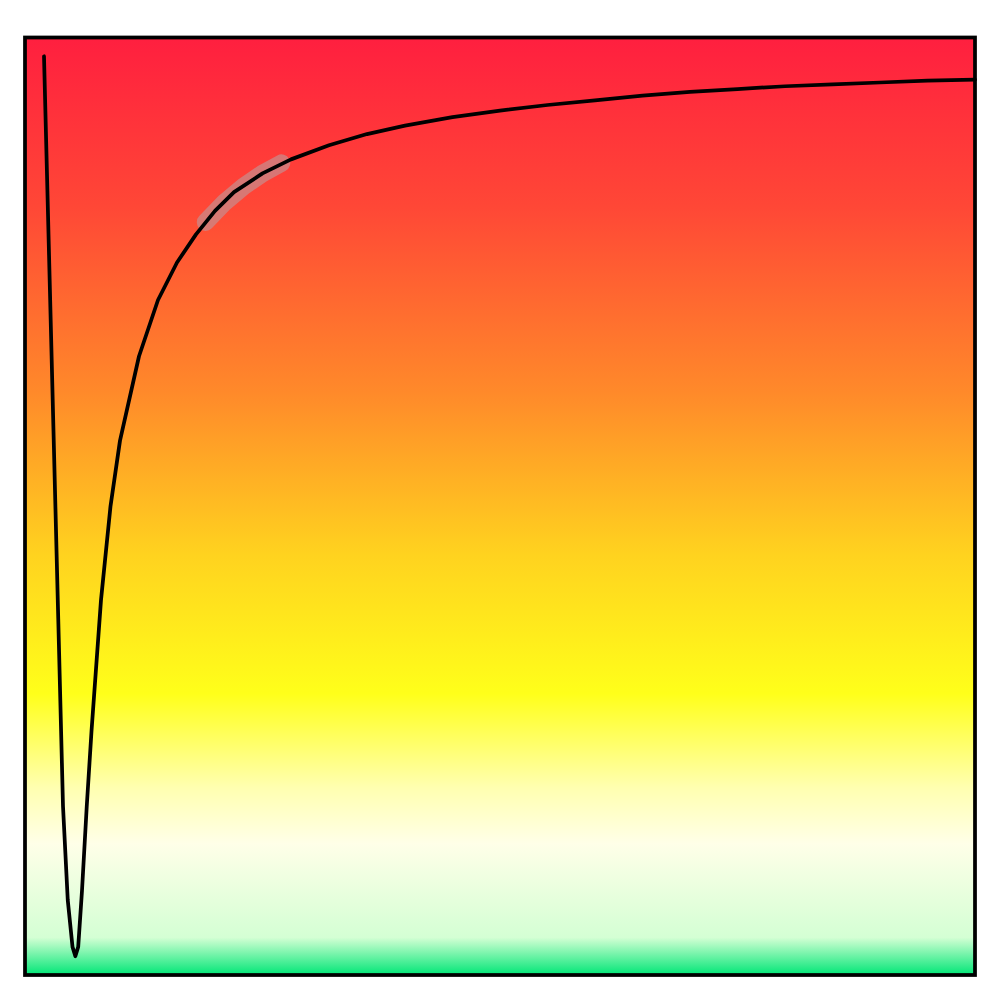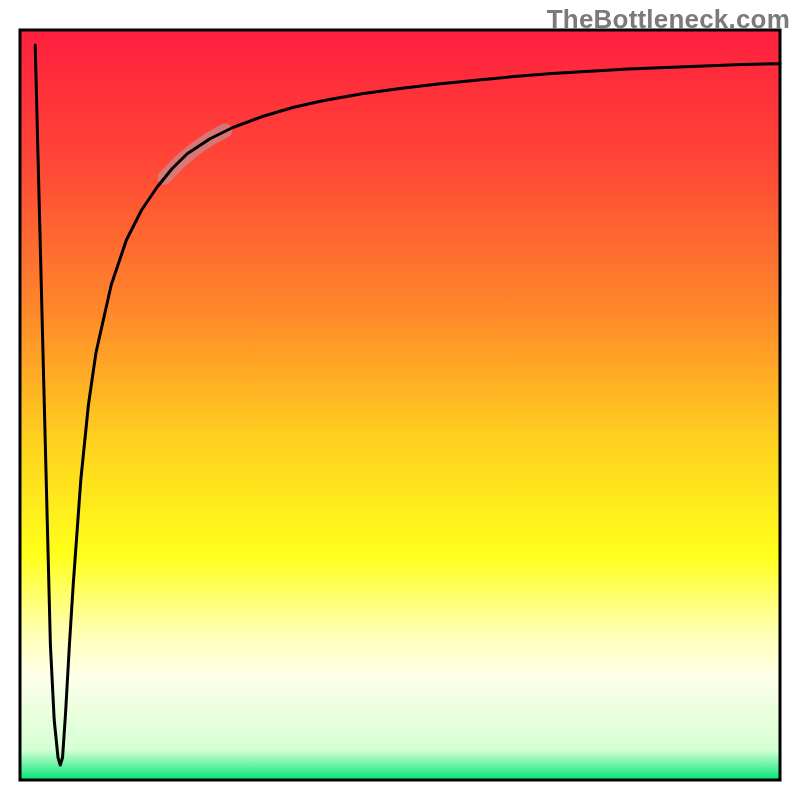--- a/index.html
+++ b/index.html
@@ -27,21 +27,20 @@
     user-select: none;
   }
   svg {
     display: block;
   }
 </style>
 </head>
 <body>
 
 <div class="chart-container">
-  <div class="watermark">TheBottleneck.com</div>
   <svg id="chart-svg" width="800" height="800">
     <defs>
       <linearGradient id="bg-grad" x1="0" y1="0" x2="0" y2="1">
           <stop offset="0%" stop-color="#ff1f3f"></stop>
           <stop offset="18%" stop-color="#ff4736"></stop>
           <stop offset="38%" stop-color="#ff8a2a"></stop>
           <stop offset="55%" stop-color="#ffd21f"></stop>
           <stop offset="70%" stop-color="#ffff1a"></stop>
           <stop offset="80%" stop-color="#ffffb0"></stop>
           <stop offset="86%" stop-color="#ffffe8"></stop>

